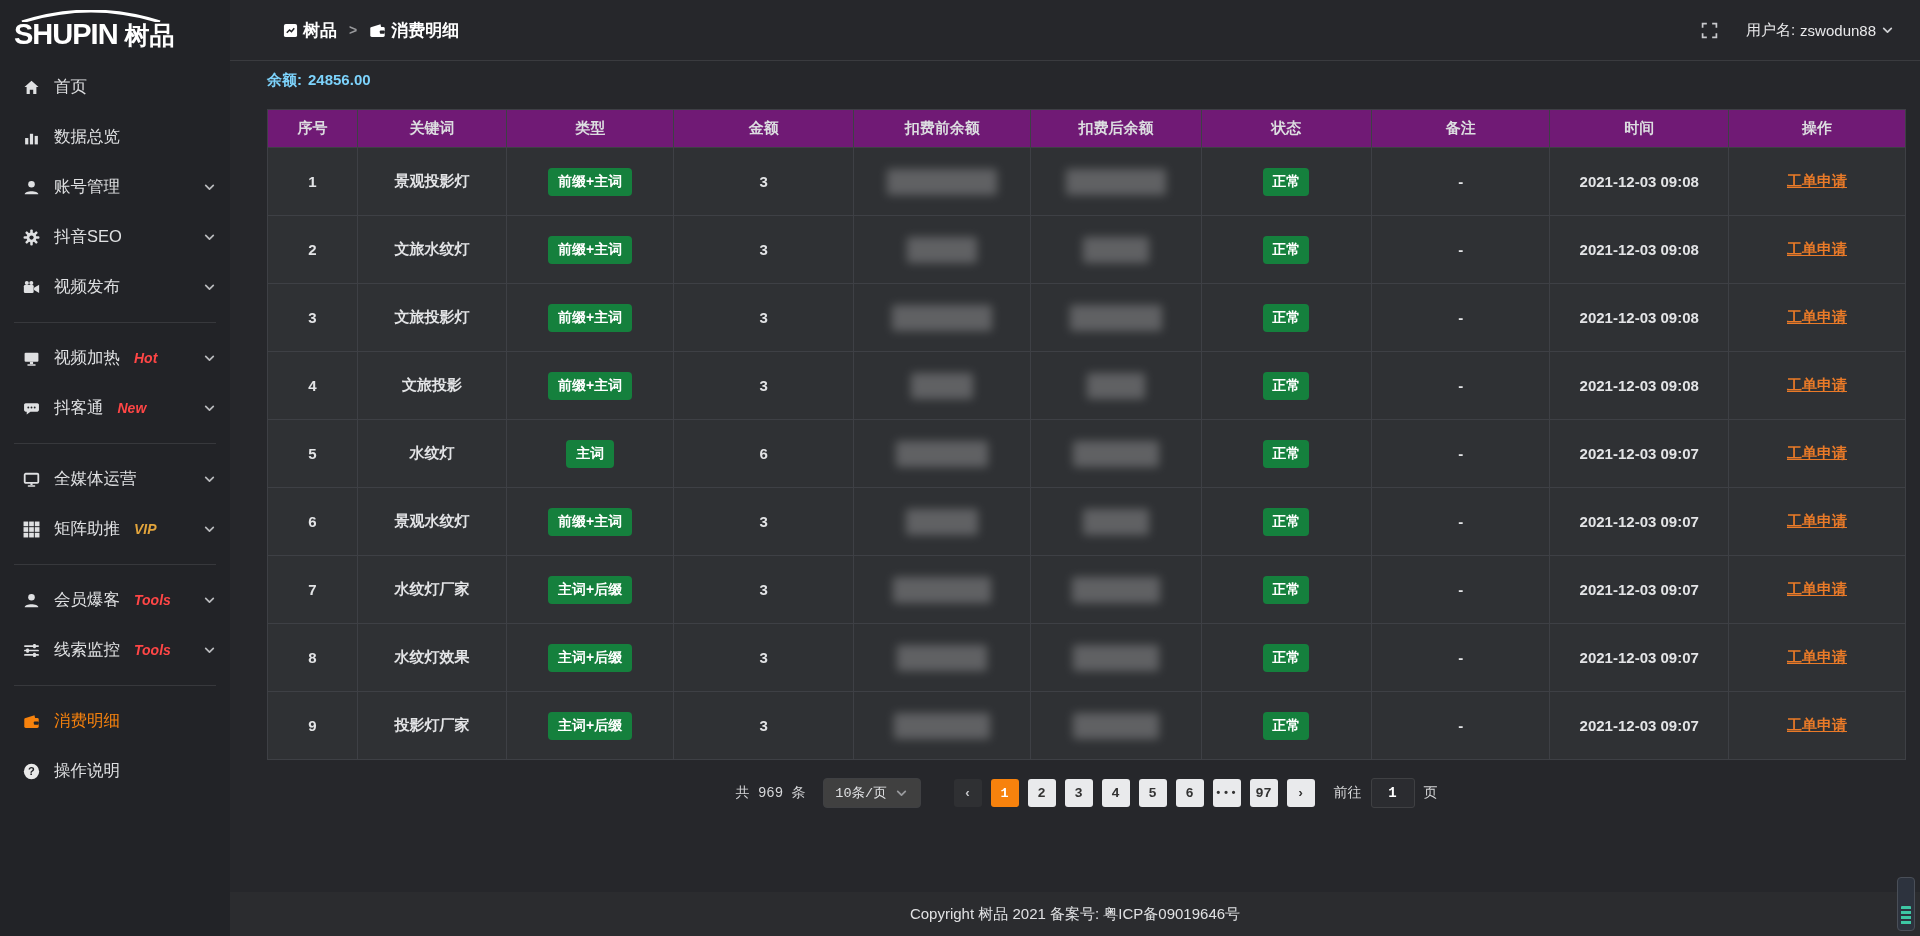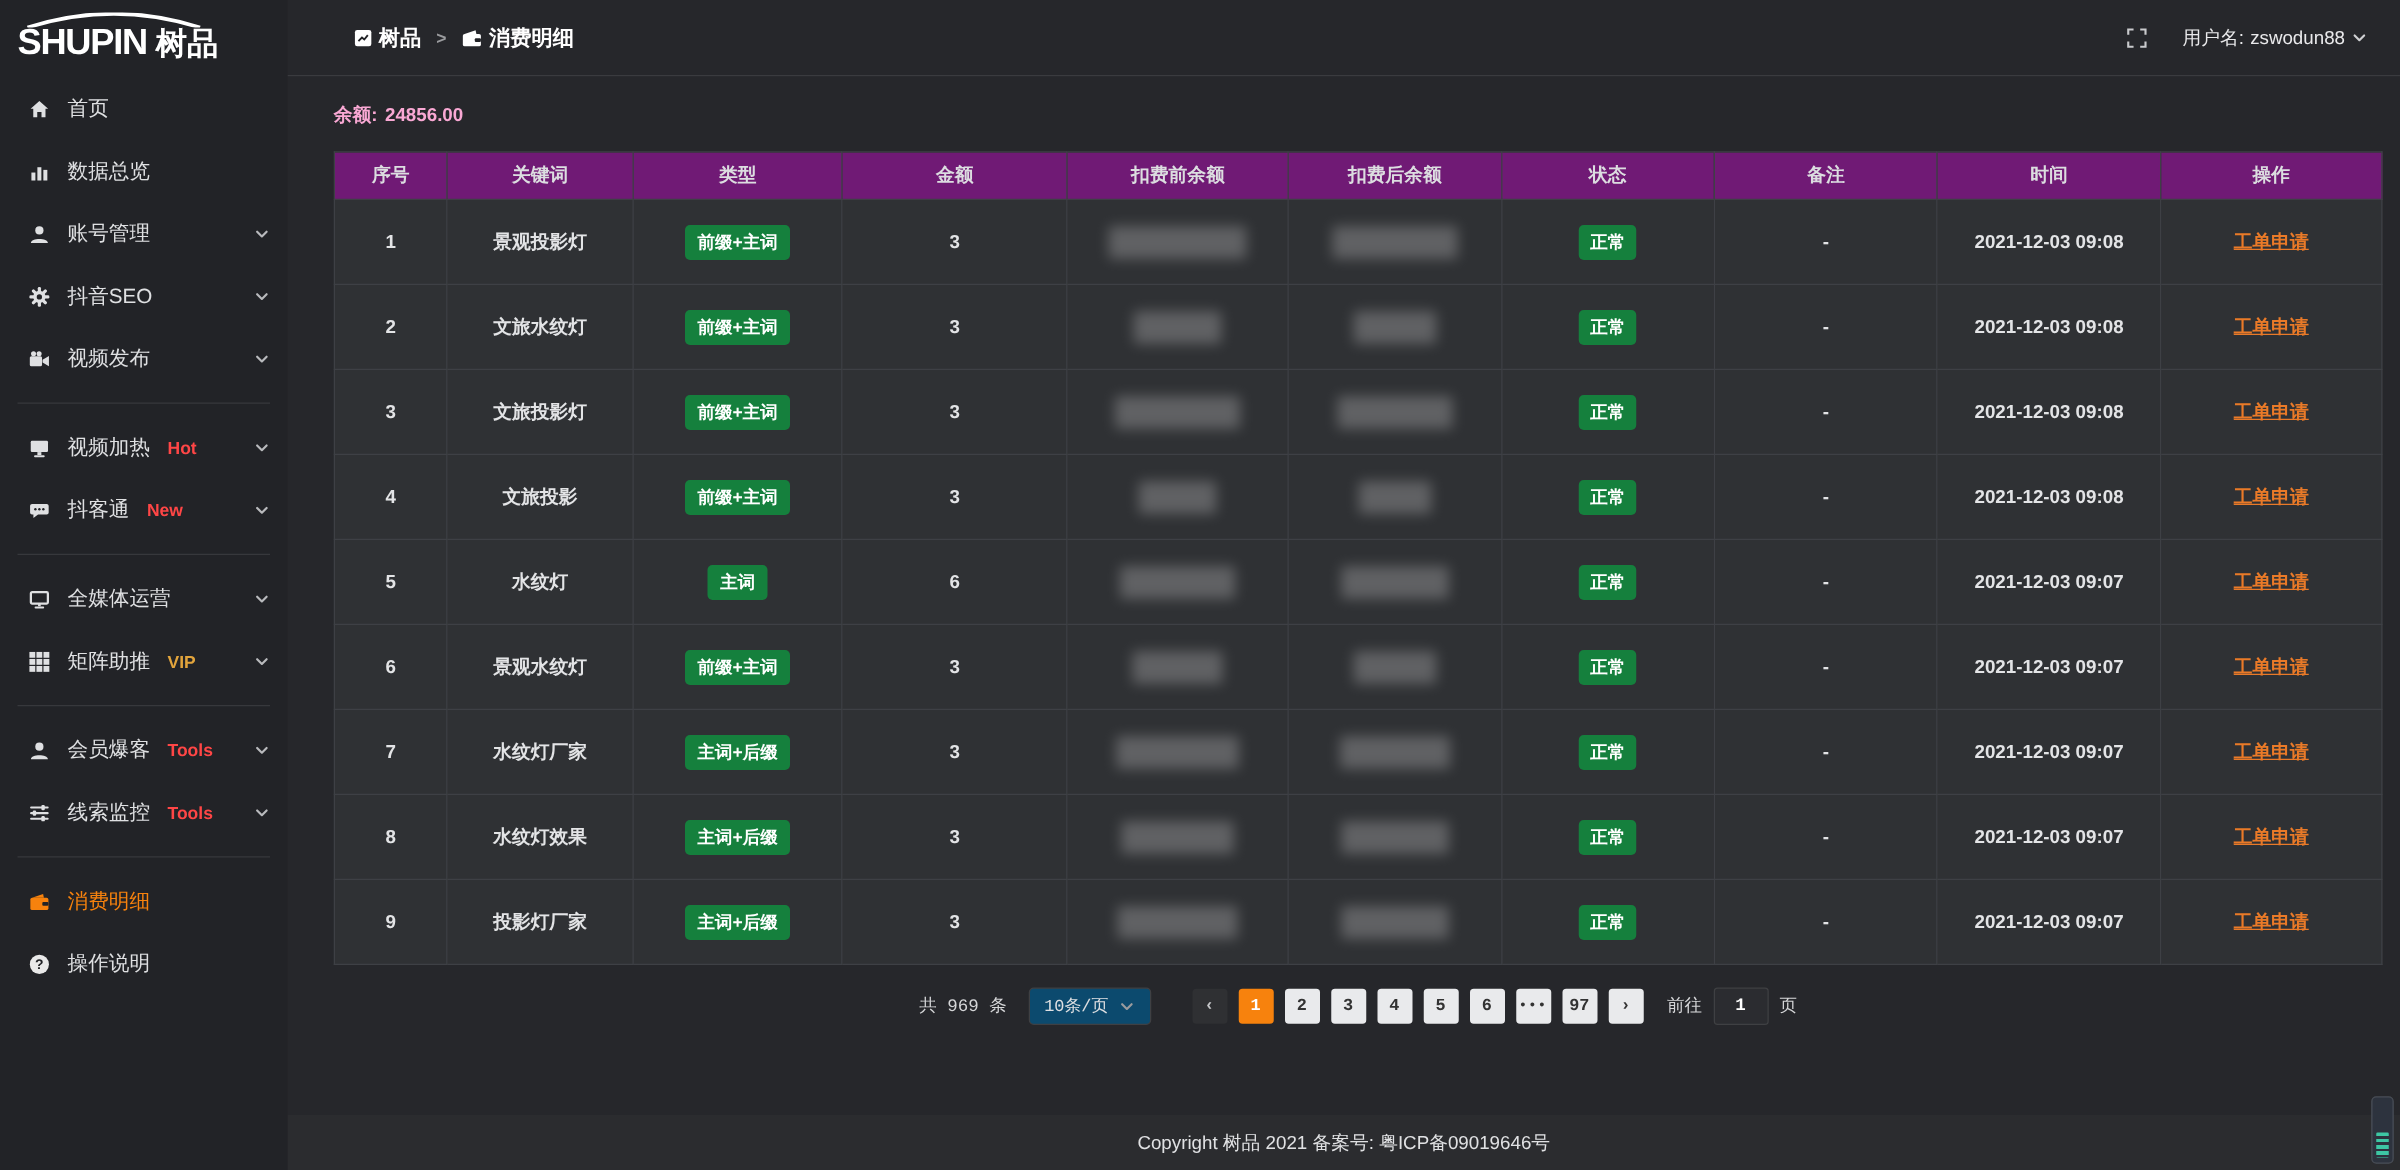--- a/index.html
+++ b/index.html
@@ -15,51 +15,51 @@
   .logo { padding:10px 0 0 14px; height:62px; color:#fff; }
   .logo-arc { display:block; margin-left:2px; }
   .logo-text { display:flex; align-items:baseline; margin-top:-4px; }
   .logo-en { font-size:29px; font-weight:800; letter-spacing:-1px; color:#fff; }
   .logo-cn { font-size:25px; font-weight:800; margin-left:7px; color:#fff; }
   .menu { list-style:none; }
   .side-item { position:relative; height:50px; display:flex; align-items:center; padding:0 14px 0 22px; color:#dfe0e2; font-size:16.5px; cursor:pointer; }
   .side-item.active { color:#f7820d; }
   .side-icon { width:18px; height:18px; display:inline-flex; align-items:center; justify-content:center; margin-right:14px; flex:none; }
   .side-label { font-weight:500; white-space:nowrap; }
-  .side-badge { font-weight:800; font-size:14px; margin-left:14px; }
+  .side-badge { font-style:italic; font-weight:800; font-size:14px; margin-left:14px; }
   .badge-red { color:#ff4646; }
   .badge-gold { color:#e2a43c; }
   .side-chevron { position:absolute; right:14px; color:#b9babd; display:inline-flex; }
   .menu-divider { border-top:1px solid #37383c; margin:10px 14px; height:0; }
   
   .topbar { margin-left:230px; height:61px; border-bottom:1px solid #3a3b3f; display:flex; align-items:center; padding:0 26px 0 53px; background:#26272b; }
   .breadcrumb { display:flex; align-items:center; }
   .crumb { display:inline-flex; align-items:center; color:#fff; font-size:17px; font-weight:700; cursor:pointer; }
   .crumb-icon { display:inline-flex; margin-right:5px; color:#fff; }
   .crumb-sep { color:#9a9b9e; font-size:14px; font-weight:700; margin:0 12px; }
   .topbar-right { margin-left:auto; display:flex; align-items:center; color:#e9e9eb; }
   .fs-icon { display:inline-flex; color:#c9cacd; margin-right:28px; cursor:pointer; }
   .user { display:inline-flex; align-items:center; font-size:15px; cursor:pointer; gap:5px; }
   .user .uc { display:inline-flex; color:#cfd0d3; }
   
   .content { margin-left:230px; padding:0 14px 0 37px; }
-  .balance { margin-top:22px; font-size:15px; font-weight:700; color:#f9a8d4; }
+  .balance { margin-top:10px; font-size:15px; font-weight:700; color:#7dd3fc; }
   .balance-value { margin-left:6px; }
   .data-table { width:100%; border-collapse:collapse; table-layout:fixed; margin-top:19px; }
   .data-table th, .data-table td { border:1px solid #3e4045; text-align:center; }
   .data-table th { height:38px; background:#701a75; color:#dcdde0; font-size:15px; font-weight:700; }
   .data-table td { height:68px; background:#2f3134; font-size:15px; font-weight:700; color:#e3e4e6; }
   .type-badge, .status-badge { display:inline-block; background:#15803d; color:#fff; font-size:14px; font-weight:700; padding:5px 10px; border-radius:4px; }
   .status-badge { padding:5px 9px; }
   .blur-block { height:26px; background:#919193; opacity:.5; filter:blur(5px); margin:0 auto; border-radius:2px; }
   .action-link { color:#ea7a28; font-weight:700; cursor:pointer;text-decoration:underline; }
   
   .pagination { margin-top:18px; display:flex; align-items:center; justify-content:center; gap:9px;font-family:Liberation Mono, monospace; }
   .pg-total { color:#d5d6d8; font-size:14px; margin-right:8px; }
-  .pg-select { display:flex; align-items:center; justify-content:center; gap:8px; width:98px; height:30px; background:#0c4a6e; border:1px solid #3f4043; border-radius:4px; color:#dfe0e2; font-size:13.5px; cursor:pointer; margin-right:24px; }
+  .pg-select { display:flex; align-items:center; justify-content:center; gap:8px; width:98px; height:30px; background:#404040; border:1px solid #3f4043; border-radius:4px; color:#dfe0e2; font-size:13.5px; cursor:pointer; margin-right:24px; }
   .sel-chevron { display:inline-flex; color:#9a9b9e; }
   .pg-btn { min-width:28px; height:28px; border:none; border-radius:3px; background:#e9eaec; color:#333; font-size:13.5px; font-weight:700; cursor:pointer; font-family:inherit; }
   .pg-btn.active { background:#f7820d; color:#fff; }
   .pg-prev { background:#2f3033; color:#c6c7ca; }
   .pg-pages { display:flex; gap:9px; }
   .pg-ellipsis { letter-spacing:1px; font-size:11px; }
   .pg-goto { color:#d5d6d8; font-size:14px; }
   .pg-goto.lead { margin-left:10px; }
   .pg-input { width:44px; height:30px; background:#2b2c30; border:1px solid #3f4043; border-radius:3px; color:#fff; font-size:14px; font-weight:700; text-align:center; font-family:inherit; }
   

